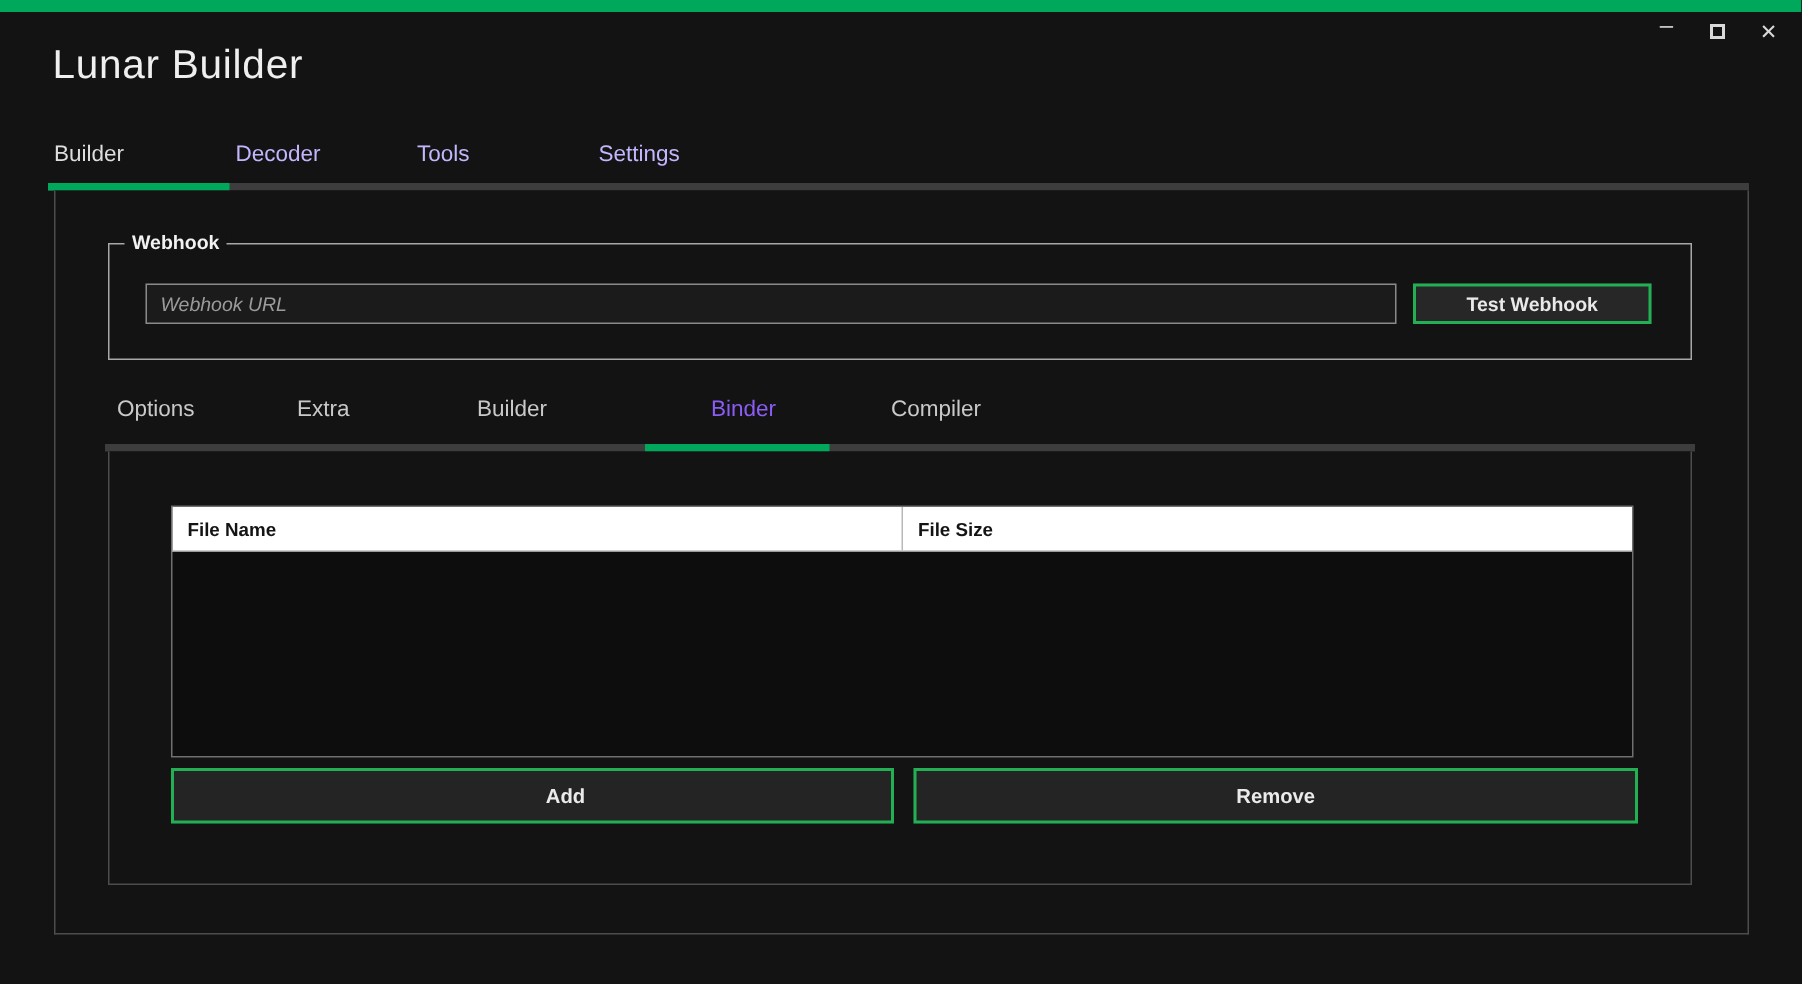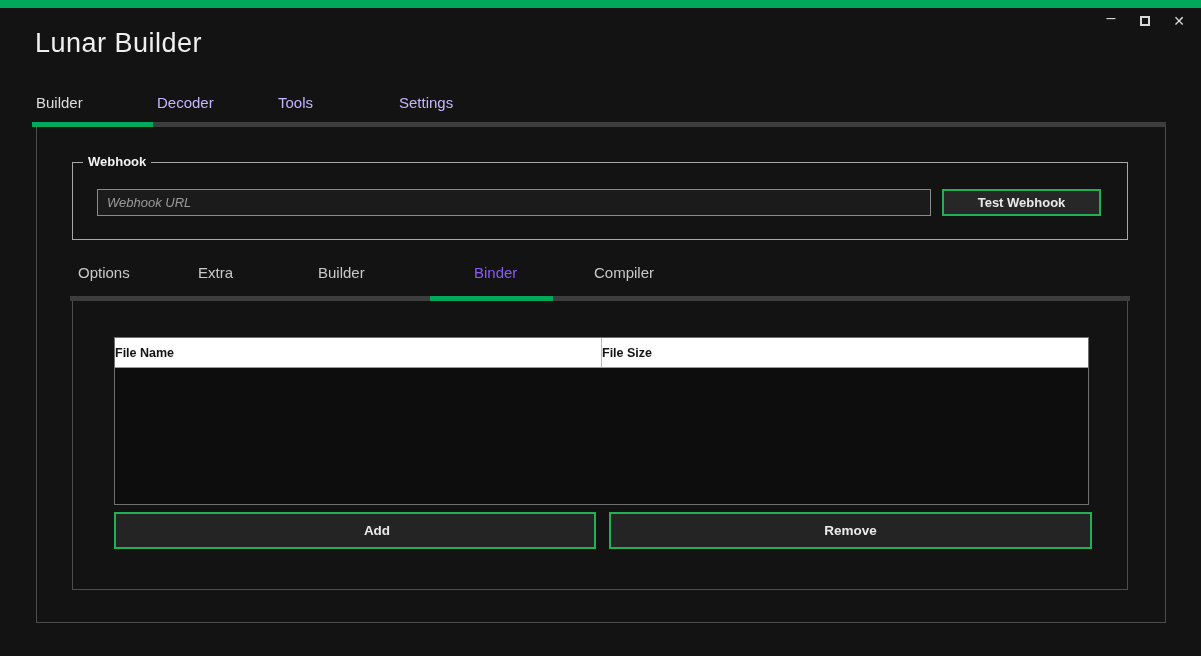--- a/index.html
+++ b/index.html
@@ -57,21 +57,21 @@
   .sub-underline .indicator { position:absolute; left:360px; top:0; width:123px; height:5px; background:#00a85c; }
 
   
   .binder-panel { position:absolute; left:72px; top:301px; width:1056px; height:289px;
                   border:1px solid #4d4d4d; border-top:none; background:#131313; }
 
   .files-table { position:absolute; left:114px; top:337px; width:975px; height:168px;
                  border:1px solid #707070; background:#0d0d0d; }
   .files-header { display:flex; height:30px; background:#ffffff; border-bottom:1px solid #9a9a9a; }
   .files-header .col { display:flex; align-items:center; font-size:12.5px; font-weight:bold;
-                       color:#141414; cursor:default; }
+                       color:#141414; padding-left:10px; cursor:default; }
   .col-name { width:487px; border-right:1px solid #b9b9b9; }
   .col-size { flex:1; }
   .files-body { height:136px; }
 
   .action-btn { position:absolute; top:512px; height:37px; background:#242424;
                 border:2px solid #23b055; color:#eaeaea; font-size:13.5px; font-weight:bold;
                 display:flex; align-items:center; justify-content:center; cursor:default; }
   .add-btn { left:114px; width:482px;padding-left:44px; }
   .remove-btn { left:609px; width:483px; }
 </style>

